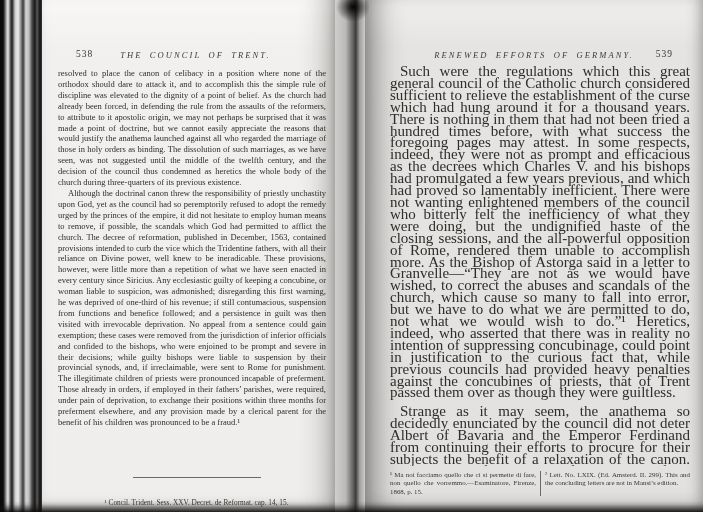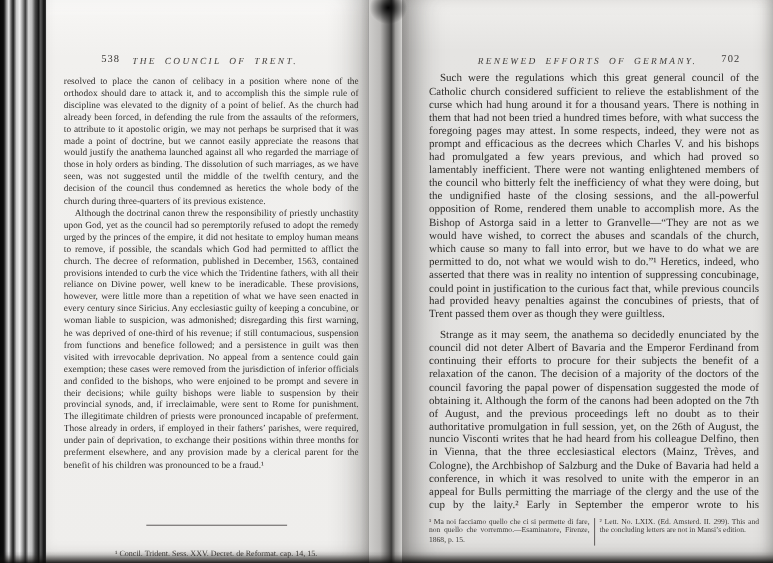--- a/index.html
+++ b/index.html
@@ -47,29 +47,29 @@
   .bottom-shadow{
     position:absolute;left:0;bottom:0;width:100%;height:11px;z-index:4;pointer-events:none;
     background:linear-gradient(to top,rgba(12,11,10,.9) 0%,rgba(22,20,18,.5) 35%,
       rgba(22,20,18,.12) 70%,rgba(22,20,18,0) 100%);
   }
   
   .header{position:absolute;left:0;width:100%;top:50px;height:14px;font-size:8.5px;
     letter-spacing:2.1px;word-spacing:3px;color:#3e3b38;}
   .running-title{display:block;text-align:center;font-style:italic;}
   .pagenum{position:absolute;top:-1px;font-size:9.5px;letter-spacing:1px;color:#3a3734;}
-  .page-left .pagenum{left:50px;}
+  .page-left .pagenum{left:34px;}
   .page-right .pagenum{right:30px;}
   .page-left .running-title{padding-left:14px;}
   
   .body{position:absolute;text-align:justify;}
   .page-left .body{left:16px;right:9px;top:68px;height:404px;
     font-size:8.5px;line-height:10.9px;overflow:hidden;}
   .page-right .body{left:25px;right:13px;top:66px;height:400px;
-    font-size:10px;line-height:11.9px;overflow:hidden;}
+    font-size:15px;line-height:11.9px;overflow:hidden;}
   p.para{margin:0;}
   p.indent{text-indent:10px;}
   p.spaced{margin-top:7px;}
   
   .fnrule{position:absolute;top:477px;left:50%;width:128px;margin-left:-56px;
     border-top:1px solid #6b6866;}
   .footnote-center{position:absolute;top:484px;left:30px;right:14px;text-align:center;
     font-size:7.3px;color:#3a3734;margin-top:14px;}
   .footnotes-2col{position:absolute;top:471px;left:25px;right:13px;display:flex;}
   .fncol{width:50%;font-size:6.9px;line-height:8.4px;text-align:justify;color:#3a3734;}
@@ -94,21 +94,21 @@
     </div>
     <div class="fnrule"></div>
     <div class="footnote-center">¹ Concil. Trident. Sess. XXV. Decret. de Reformat. cap. 14, 15.</div>
   </div>
 
   <div class="gutter"></div>
 
   <div class="page page-right">
     <div class="header">
       <span class="running-title">RENEWED EFFORTS OF GERMANY.</span>
-      <span class="pagenum">702</span>
+      <span class="pagenum">539</span>
     </div>
     <div class="body">
       <p class="para indent">Such were the regulations which this great general council of the Catholic church considered sufficient to relieve the establishment of the curse which had hung around it for a thousand years. There is nothing in them that had not been tried a hundred times before, with what success the foregoing pages may attest. In some respects, indeed, they were not as prompt and efficacious as the decrees which Charles V. and his bishops had promulgated a few years previous, and which had proved so lamentably inefficient. There were not wanting enlightened members of the council who bitterly felt the inefficiency of what they were doing, but the undignified haste of the closing sessions, and the all-powerful opposition of Rome, rendered them unable to accomplish more. As the Bishop of Astorga said in a letter to Granvelle—“They are not as we would have wished, to correct the abuses and scandals of the church, which cause so many to fall into error, but we have to do what we are permitted to do, not what we would wish to do.”¹ Heretics, indeed, who asserted that there was in reality no intention of suppressing concubinage, could point in justification to the curious fact that, while previous councils had provided heavy penalties against the concubines of priests, that of Trent passed them over as though they were guiltless.</p>
       <p class="para indent spaced">Strange as it may seem, the anathema so decidedly enunciated by the council did not deter Albert of Bavaria and the Emperor Ferdinand from continuing their efforts to procure for their subjects the benefit of a relaxation of the canon. The decision of a majority of the doctors of the council favoring the papal power of dispensation suggested the mode of obtaining it. Although the form of the canons had been adopted on the 7th of August, and the previous proceedings left no doubt as to their authoritative promulgation in full session, yet, on the 26th of August, the nuncio Visconti writes that he had heard from his colleague Delfino, then in Vienna, that the three ecclesiastical electors (Mainz, Trèves, and Cologne), the Archbishop of Salzburg and the Duke of Bavaria had held a conference, in which it was resolved to unite with the emperor in an appeal for Bulls permitting the marriage of the clergy and the use of the cup by the laity.² Early in September the emperor wrote to his ambassadors,</p>
     </div>
     <div class="footnotes-2col">
       <div class="fncol fncol-1">¹ Ma noi facciamo quello che ci si permette di fare, non quello che vorremmo.—Esaminatore, Firenze, 1868, p. 15.</div>
       <div class="fncol fncol-2">² Lett. No. LXIX. (Ed. Amsterd. II. 299). This and the concluding letters are not in Mansi’s edition.</div>
     </div>
   </div>

